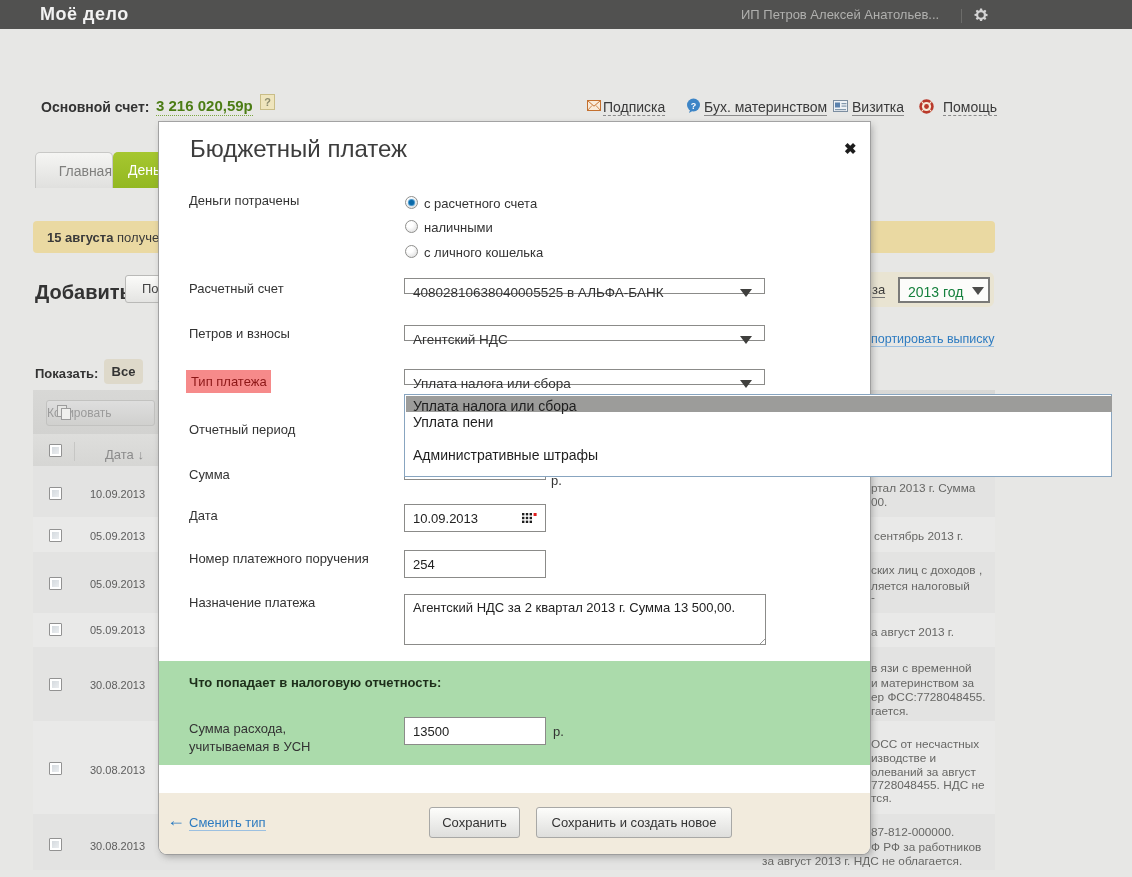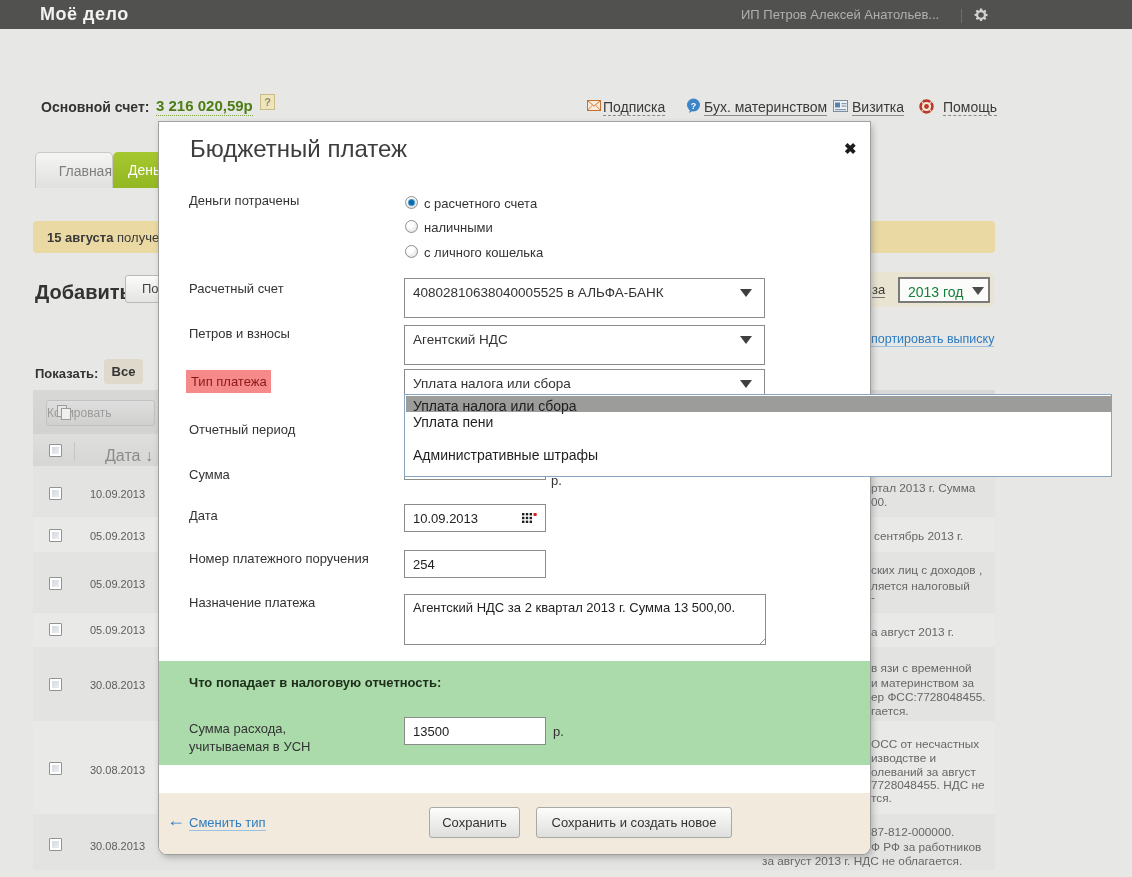--- a/index.html
+++ b/index.html
@@ -47,36 +47,36 @@
 
 #showlbl { left:35px; top:366px; font-size:13px; font-weight:bold; color:#333; }
 #allpill { left:104px; top:359px; width:39px; height:25px; background:#ded9ca; border-radius:4px; font-size:13px; font-weight:bold; color:#333; text-align:center; line-height:25px; }
 #plnk { left:158px; top:366px; font-size:13px; color:#2d7bc0; border-bottom:1px dashed #7fb0d8; }
 
 
 #toolbar { left:33px; top:390px; width:962px; height:44px; background:linear-gradient(#d8d8d6,#d2d2d0); }
 #copybtn { left:46px; top:400px; width:109px; height:26px; background:linear-gradient(#dedede,#d0d0ce); border:1px solid #c2c2c0; border-radius:3px; color:#9b9b9b; font-size:12px; line-height:24px; }
 #thead { left:33px; top:434px; width:962px; height:32px; background:linear-gradient(#dededc,#d6d6d4); }
 #theadsep { left:74px; top:442px; width:1px; height:19px; background:#c6c6c4; }
-#datehdr { left:105px; top:447px; font-size:16px; color:#8b8b8b; }
+#datehdr { left:105px; top:447px; font-size:13px; color:#8b8b8b; }
 .row { left:33px; width:962px; }
 .dark { background:#e3e3e2; }
 .light { background:#e9e9e8; }
 .cbx { width:13px; height:13px; background:linear-gradient(135deg,#cfd5da,#f0f2f4); border:1px solid #929292; border-radius:1px; box-shadow:inset 0 0 0 2px #ffffff; }
 .date { font-size:11px; color:#5c5c5c; }
 
 
 #modal { left:159px; top:122px; width:711px; height:732px; background:#fff; border-radius:0 0 8px 8px; box-shadow:0 0 0 1px rgba(153,153,153,0.85), 2px 3px 7px rgba(90,90,90,0.45); }
 #mtitle { left:190px; top:135px; font-size:24px; color:#3d3d3d; }
 #mclose { left:844px; top:140px; font-size:15px; font-weight:bold; color:#1c1c1c; }
 .mlabel { left:189px; font-size:13px; color:#333; }
 .radio { width:13px; height:13px; border-radius:50%; border:1px solid #8f8f8d; background:radial-gradient(circle at 35% 30%, #ffffff 30%, #e2e2e2 80%, #cfcfcf); }
 .radiodot { width:5px; height:5px; border-radius:50%; background:#0b69a8; box-shadow:0 0 1px 1px #2f89c5; }
 .rlabel { font-size:13px; color:#333; }
-.sel { left:404px; width:361px; height:40px; background:#fff; border:1px solid #8b8b89; font-size:14px; color:#333; }
+.sel { left:404px; width:361px; height:16px; background:#fff; border:1px solid #8b8b89; font-size:14px; color:#333; }
 .sel span { position:absolute; left:8px; top:6px; white-space:nowrap; font-size:13.5px; }
 .selarr { position:absolute; right:12px; top:10px; width:0; height:0; border-left:6px solid transparent; border-right:6px solid transparent; border-top:8px solid #3f3f3d; }
 #redlbl { left:186px; top:370px; width:85px; height:23px; background:#f68a8a; color:#8c1616; font-size:13px; line-height:23px; padding-left:5px; }
 .inp { left:404px; width:142px; height:28px; background:#fff; border:1px solid #8b8b89; font-size:13px; color:#222; }
 .inp span { position:absolute; left:8px; top:6px; }
 #textarea { left:404px; top:594px; width:362px; height:51px; background:#fff; border:1px solid #8b8b89; font-size:13px; color:#222; padding:5px 8px; }
 #resizer { left:756px; top:635px; width:9px; height:9px; background:linear-gradient(135deg, transparent 0 50%, #999 50% 55%, transparent 55% 70%, #999 70% 75%, transparent 75%); }
 #greensec { left:159px; top:661px; width:711px; height:104px; background:#abdbab; }
 #greentitle { left:189px; top:675px; font-size:13px; font-weight:bold; color:#1d2e1a; }
 #sumlbl { left:189px; top:720px; font-size:13px; color:#333; line-height:18px; }

